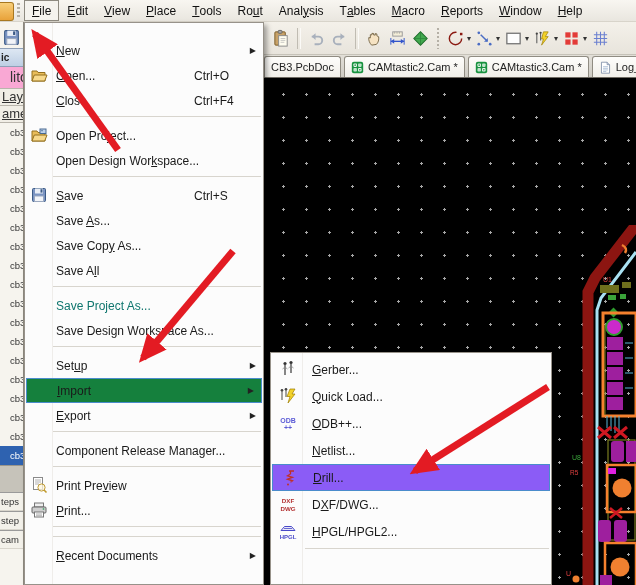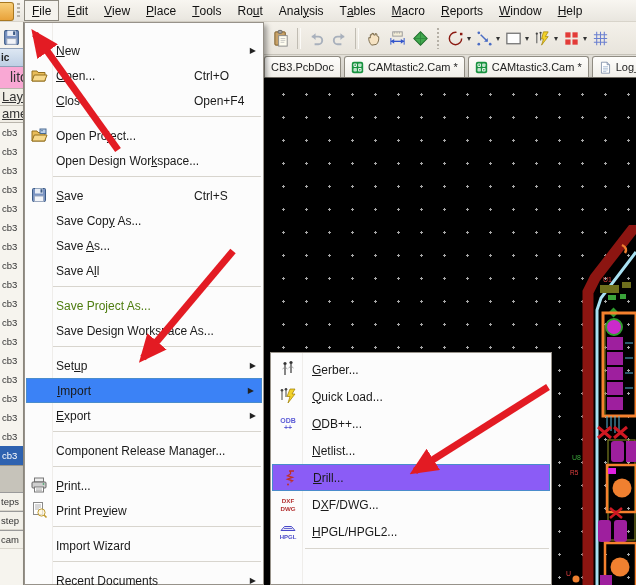--- a/index.html
+++ b/index.html
@@ -63,40 +63,40 @@
     background:#f6f4ee;border-right:1px solid #8e8a80;box-sizing:border-box;
     overflow:hidden;z-index:6;font-size:9px;color:#333;
   }
   .lp-saveicon{position:absolute;left:2px;top:6px;width:19px;height:19px;}
   .lp-saveicon svg{width:19px;height:19px;}
   #lp-stack{position:absolute;left:0;top:26px;width:24px;}
   .lp-header{height:17px;line-height:17px;background:linear-gradient(#dde7f3,#becfe4);
     border-top:1px solid #8ea0b8;border-bottom:1px solid #8ea0b8;font-weight:bold;font-size:10px;color:#222;padding-left:1px;}
   .lp-editor{height:21px;line-height:21px;background:#f9a8d4;border-bottom:1px solid #b9b5ac;font-size:14px;padding-left:10px;}
   .lp-col{height:16px;line-height:16px;background:#f1eee6;border-bottom:1px solid #b9b5ac;font-size:13px;padding-left:2px;text-decoration:underline;}
-  .lp-row{height:19px;line-height:19px;padding-left:2px;font-size:9.5px;}
+  .lp-row{height:19px;line-height:19px;padding-left:10px;font-size:9.5px;}
   .lp-row.sel{background:#2e62b0;color:#fff;}
   .lp-gray{height:26px;background:#c6c3ba;border-top:1px solid #9a968c;}
   .lp-tab{height:17px;line-height:17px;background:#f3f1ea;border-top:1px solid #9a9a9a;border-bottom:1px solid #d8d5cc;font-size:9.5px;padding-left:1px;}
   
   .menu{
     background:#fcfcfc;border:1px solid #97928a;
     box-shadow:3px 3px 5px rgba(0,0,0,.35);box-sizing:border-box;position:absolute;
     font-size:12px;color:#1a1a1a;
   }
   #file-menu{left:24px;top:22px;width:240px;height:563px;z-index:10;padding-top:15px;}
   #file-menu .gutterline{position:absolute;left:27px;top:0;bottom:0;width:1px;background:#efedea;}
   .m-item{position:relative;height:25px;display:flex;align-items:center;padding:0 6px 0 31px;cursor:default;}
   .m-item .m-icon{position:absolute;left:5px;top:3px;width:18px;height:18px;}
   .m-item .m-icon svg{width:18px;height:18px;}
   .m-label{white-space:nowrap;}
   .m-short{position:absolute;left:169px;white-space:nowrap;}
   .m-arrow{position:absolute;right:7px;font-size:8px;color:#222;}
-  .m-item.hl{background:#3b82f6;border:1px solid #4a8ccc;height:23px;margin:0 1px;padding:0 5px 0 30px;align-items:center;}
-  .m-item.disabled{color:#4d7c0f;}
+  .m-item.hl{background:#15803d;border:1px solid #4a8ccc;height:23px;margin:0 1px;padding:0 5px 0 30px;align-items:center;}
+  .m-item.disabled{color:#0f766e;}
   .m-sep{height:6px;border-top:1px solid #d8d5ce;margin:3px 2px 0 28px;}
   #import-submenu{left:270px;top:352px;width:282px;height:233px;z-index:11;padding-top:3px;overflow:hidden;}
   #import-submenu .gutterline{position:absolute;left:31px;top:0;bottom:0;width:1px;background:#efedea;}
   .sm-item{position:relative;height:27px;display:flex;align-items:center;padding:0 6px 0 41px;}
   .sm-item .m-icon{position:absolute;left:6px;top:4px;width:22px;height:18px;}
   .sm-item .m-icon svg{width:22px;height:18px;}
   .sm-item.hl{background:#8b5cf6;border:1px solid #4a8ccc;height:25px;margin:0 1px;padding:0 5px 0 40px;}
   .sm-sep{height:6px;border-top:1px solid #d8d5ce;margin:3px 2px 0 34px;}
   u{text-decoration:underline;}
   
@@ -357,21 +357,21 @@
       <div class="m-item">
         <span class="m-icon"><svg viewBox="0 0 18 18">
             <path d="M2 5h5l1 1.5h7V15H2z" fill="#e9bd5a" stroke="#94701f"></path>
             <path d="M2 15l2.3-6H17l-2.3 6z" fill="#f7d98c" stroke="#94701f"></path>
           </svg></span>
         <span class="m-label"><u>O</u>pen...</span>
         <span class="m-short">Ctrl+O</span>
       </div>
       <div class="m-item">
         <span class="m-label"><u>C</u>lose</span>
-        <span class="m-short">Open+F4</span>
+        <span class="m-short">Ctrl+F4</span>
       </div>
       <div class="m-sep"></div>
       <div class="m-item">
         <span class="m-icon"><svg viewBox="0 0 18 18">
             <path d="M2 5h5l1 1.5h7V15H2z" fill="#e9bd5a" stroke="#94701f"></path>
             <path d="M2 15l2.3-6H17l-2.3 6z" fill="#f7d98c" stroke="#94701f"></path>
             <rect x="10" y="3" width="6" height="4.5" fill="#bcd1ea" stroke="#4a6a92"></rect>
             <rect x="11.2" y="4.2" width="1.6" height="1" fill="#4a6a92"></rect>
           </svg></span>
         <span class="m-label">Open Project...</span>
@@ -384,24 +384,24 @@
         <span class="m-icon"><svg viewBox="0 0 18 18">
             <rect x="2.5" y="2.5" width="13" height="13" rx="1" fill="#7b94c2" stroke="#3b5a85"></rect>
             <rect x="5" y="2.5" width="8" height="5" fill="#e8edf5"></rect>
             <rect x="10.5" y="3.2" width="2" height="3.4" fill="#3b5a85"></rect>
             <rect x="4.5" y="10" width="9" height="5.5" fill="#f2f4f8" stroke="#9aa8bf"></rect>
           </svg></span>
         <span class="m-label"><u>S</u>ave</span>
         <span class="m-short">Ctrl+S</span>
       </div>
       <div class="m-item">
+        <span class="m-label">Save <u>A</u>s...</span>
+      </div>
+      <div class="m-item">
         <span class="m-label">Save Cop<u>y</u> As...</span>
-      </div>
-      <div class="m-item">
-        <span class="m-label">Save <u>A</u>s...</span>
       </div>
       <div class="m-item">
         <span class="m-label">Save A<u>l</u>l</span>
       </div>
       <div class="m-sep"></div>
       <div class="m-item disabled">
         <span class="m-label">Save Project As...</span>
       </div>
       <div class="m-item">
         <span class="m-label">Save Design Workspace As...</span>
@@ -417,43 +417,40 @@
       </div>
       <div class="m-item">
         <span class="m-label"><u>E</u>xport</span>
         <span class="m-arrow">▶</span>
       </div>
       <div class="m-sep"></div>
       <div class="m-item">
         <span class="m-label">Component Release Manager...</span>
       </div>
       <div class="m-sep"></div>
+      <div class="m-item">
+        <span class="m-icon"><svg viewBox="0 0 18 18">
+            <rect x="3.5" y="1.5" width="9" height="12" fill="#fff" stroke="#8a8a8a"></rect>
+            <path d="M5 4h6M5 6h6M5 8h4" stroke="#b0b0b0"></path>
+            <circle cx="11.5" cy="11.5" r="3.6" fill="#fdf6de" fill-opacity=".75" stroke="#c09a2e"></circle>
+            <path d="M14 14l2.5 2.5" stroke="#c09a2e" stroke-width="1.6"></path>
+          </svg></span>
+        <span class="m-label">Print Pre<u>v</u>iew</span>
+      </div>
       <div class="m-item">
         <span class="m-icon"><svg viewBox="0 0 18 18">
             <rect x="4.5" y="2" width="9" height="4" fill="#eee" stroke="#777"></rect>
             <rect x="2" y="6" width="14" height="6" rx="1" fill="#cfcfcf" stroke="#666"></rect>
             <circle cx="13.5" cy="8" r=".9" fill="#58a878"></circle>
             <rect x="4.5" y="11" width="9" height="5" fill="#fff" stroke="#777"></rect>
             <path d="M6 13h6M6 14.8h6" stroke="#aaa"></path>
           </svg></span>
         <span class="m-label"><u>P</u>rint...</span>
       </div>
-      <div class="m-item">
-        <span class="m-icon"><svg viewBox="0 0 18 18">
-            <rect x="3.5" y="1.5" width="9" height="12" fill="#fff" stroke="#8a8a8a"></rect>
-            <path d="M5 4h6M5 6h6M5 8h4" stroke="#b0b0b0"></path>
-            <circle cx="11.5" cy="11.5" r="3.6" fill="#fdf6de" fill-opacity=".75" stroke="#c09a2e"></circle>
-            <path d="M14 14l2.5 2.5" stroke="#c09a2e" stroke-width="1.6"></path>
-          </svg></span>
-        <span class="m-label">Print Pre<u>v</u>iew</span>
-      </div>
-      <div class="m-sep"></div>
-      <div class="m-item">
-        <span class="m-label">Import Wizard</span>
-      </div>
+      <div class="m-sep"></div>
       <div class="m-sep"></div>
       <div class="m-item">
         <span class="m-label"><u>R</u>ecent Documents</span>
         <span class="m-arrow">▶</span>
       </div>
       <div class="m-item"></div>
     </div>
 </div>
 
 <div id="import-submenu" class="menu">

